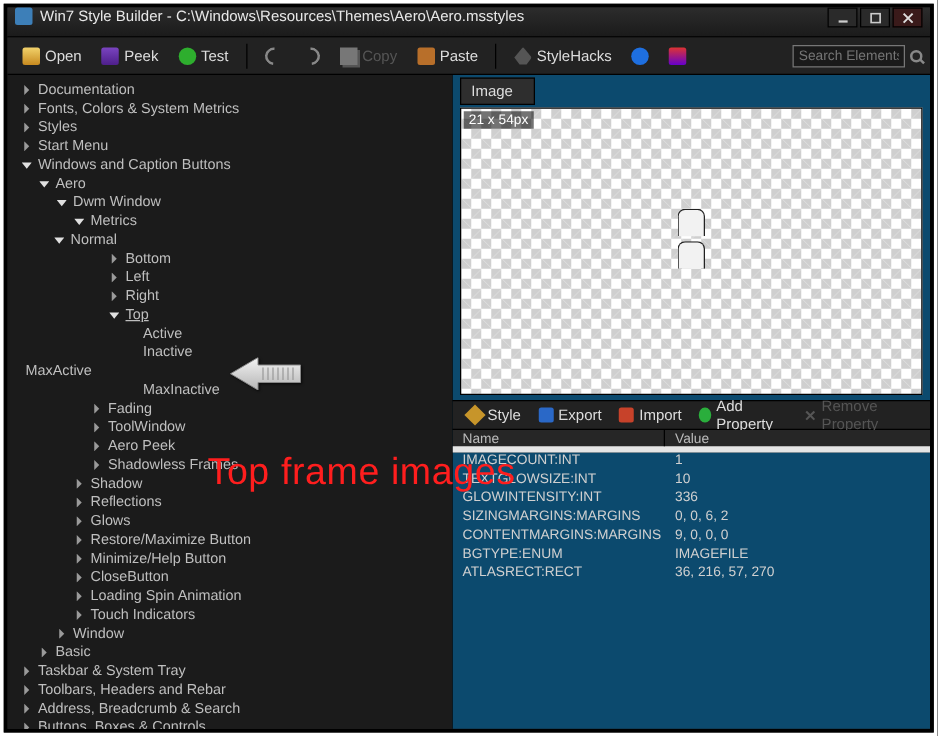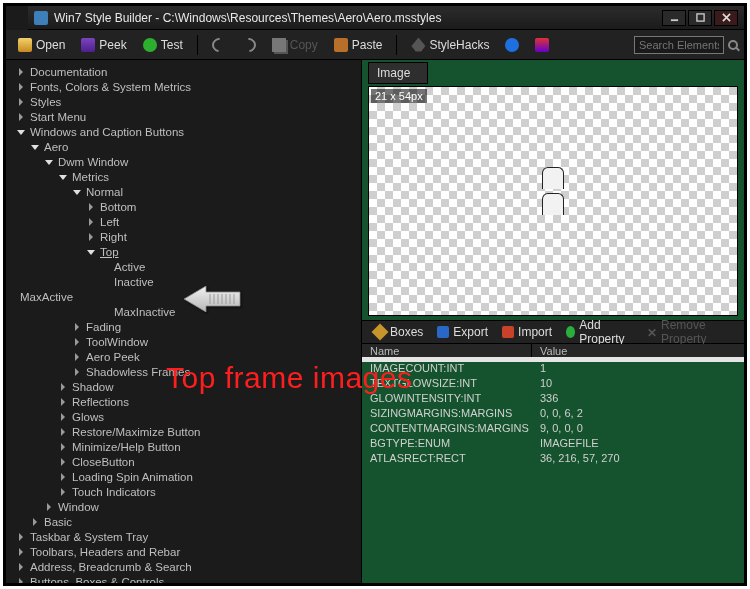--- a/index.html
+++ b/index.html
@@ -1,21 +1,21 @@
 <!DOCTYPE html>
 <html><head>
 <meta charset="utf-8">
 <style>
 * { margin: 0; padding: 0; box-sizing: border-box; font-family: "Segoe UI", Tahoma, sans-serif; }
 body { background: #fff; width: 750px; height: 589px; overflow: hidden; }
 .outer-frame { position: absolute; top: 3px; left: 3px; width: 744px; height: 583px; border: 3px solid #000; background: #1b1b1b; }
 .window { position: relative; width: 100%; height: 100%; background: #1b1b1b; color: #ccc; font-size: 12px; }
 
 
-.titlebar { height: 24px; display: flex; align-items: center; padding: 0 6px; background: linear-gradient(#2c2c2c,#1b1b1b); border-bottom: 1px solid #000; margin-left: 22px; }
+.titlebar { height: 24px; display: flex; padding: 0 6px; background: linear-gradient(#2c2c2c,#1b1b1b); border-bottom: 1px solid #000; }
 .titlebar .app-icon { width: 14px; height: 14px; background: #3d7fb8; margin-right: 6px; border-radius: 2px; }
 .titlebar .title { flex: 1; color: #e8e8e8; font-size: 12px; white-space: nowrap; overflow: hidden; }
 .window-controls { display: flex; gap: 2px; }
 .win-btn { width: 24px; height: 16px; background: #2a2a2a; border: 1px solid #000; display: flex; align-items: center; justify-content: center; color: #bbb; }
 .win-btn.close { background: #3a1a1a; }
 
 
 .toolbar { height: 30px; display: flex; align-items: center; padding: 0 6px; gap: 4px; background: #222; border-bottom: 1px solid #000; }
 .tbtn { display: flex; align-items: center; gap: 4px; padding: 2px 6px; color: #ddd; font-size: 12px; cursor: default; }
 .tbtn .ic { width: 14px; height: 14px; display: inline-block; }
@@ -32,21 +32,21 @@
 .ic-paste { background: #b86f2a; border-radius: 2px; }
 .ic-styleh { background: #555; clip-path: polygon(50% 0, 100% 60%, 70% 100%, 30% 100%, 0 60%); }
 .ic-info { background: #1e6fe0; border-radius: 50%; }
 .ic-wand { background: linear-gradient(#d33, #60c); width: 12px; height: 12px; border-radius: 2px; }
 .ic-search { border: 2px solid #888; border-radius: 50%; width: 10px; height: 10px; position: relative; }
 .ic-search::after { content: ""; position: absolute; width: 5px; height: 2px; background: #888; right: -4px; bottom: -2px; transform: rotate(45deg); }
 
 
 .content { display: flex; height: calc(100% - 54px); }
 .tree-pane { width: 356px; overflow: auto; background: #1b1b1b; border-right: 1px solid #000; padding: 4px 0; position: relative; }
-.right-pane { flex: 1; display: flex; flex-direction: column; background: #14532d; }
+.right-pane { flex: 1; display: flex; flex-direction: column; background: #0c4a6e; }
 
 
 .tree { list-style: none; }
 .tree li { white-space: nowrap; }
 .tree .row { display: flex; align-items: center; height: 15px; color: #bfbfbf; font-size: 11.5px; }
 .tree .row.selected { text-decoration: underline; }
 .arrow { width: 10px; height: 10px; display: inline-flex; align-items: center; justify-content: center; margin-right: 4px; }
 .arrow svg { width: 8px; height: 8px; }
 .arrow.blank { visibility: hidden; }
 
@@ -237,21 +237,21 @@
               <div class="row" style="padding-left: 52px;">
                 <span class="arrow">
                   <svg viewBox="0 0 8 8">
                     <path d="M0 2 L8 2 L4 7 Z" fill="#e0e0e0"></path>
                   </svg>
                 </span>
                 <span>Metrics</span>
               </div>
             </li>
             <li>
-              <div class="row" style="padding-left: 66px;">
+              <div class="row" style="padding-left: 36px;">
                 <span class="arrow">
                   <svg viewBox="0 0 8 8">
                     <path d="M0 2 L8 2 L4 7 Z" fill="#e0e0e0"></path>
                   </svg>
                 </span>
                 <span>Normal</span>
               </div>
             </li>
             <li>
               <div class="row" style="padding-left: 80px;">
@@ -526,21 +526,21 @@
         <span class="size-label">21 x 54px</span>
         <div class="frame-graphic">
           <div class="piece"></div>
               <div class="piece"></div>
         </div>
       </div>
 
       <div class="prop-toolbar">
         <div class="tbtn">
               <span class="ic-edit"></span>
-              <span>Boxes</span>
+              <span>Style</span>
             </div>
         <div class="tbtn">
               <span class="ic-export"></span>
               <span>Export</span>
             </div>
         <div class="tbtn">
               <span class="ic-import"></span>
               <span>Import</span>
             </div>
         <div class="tbtn">

